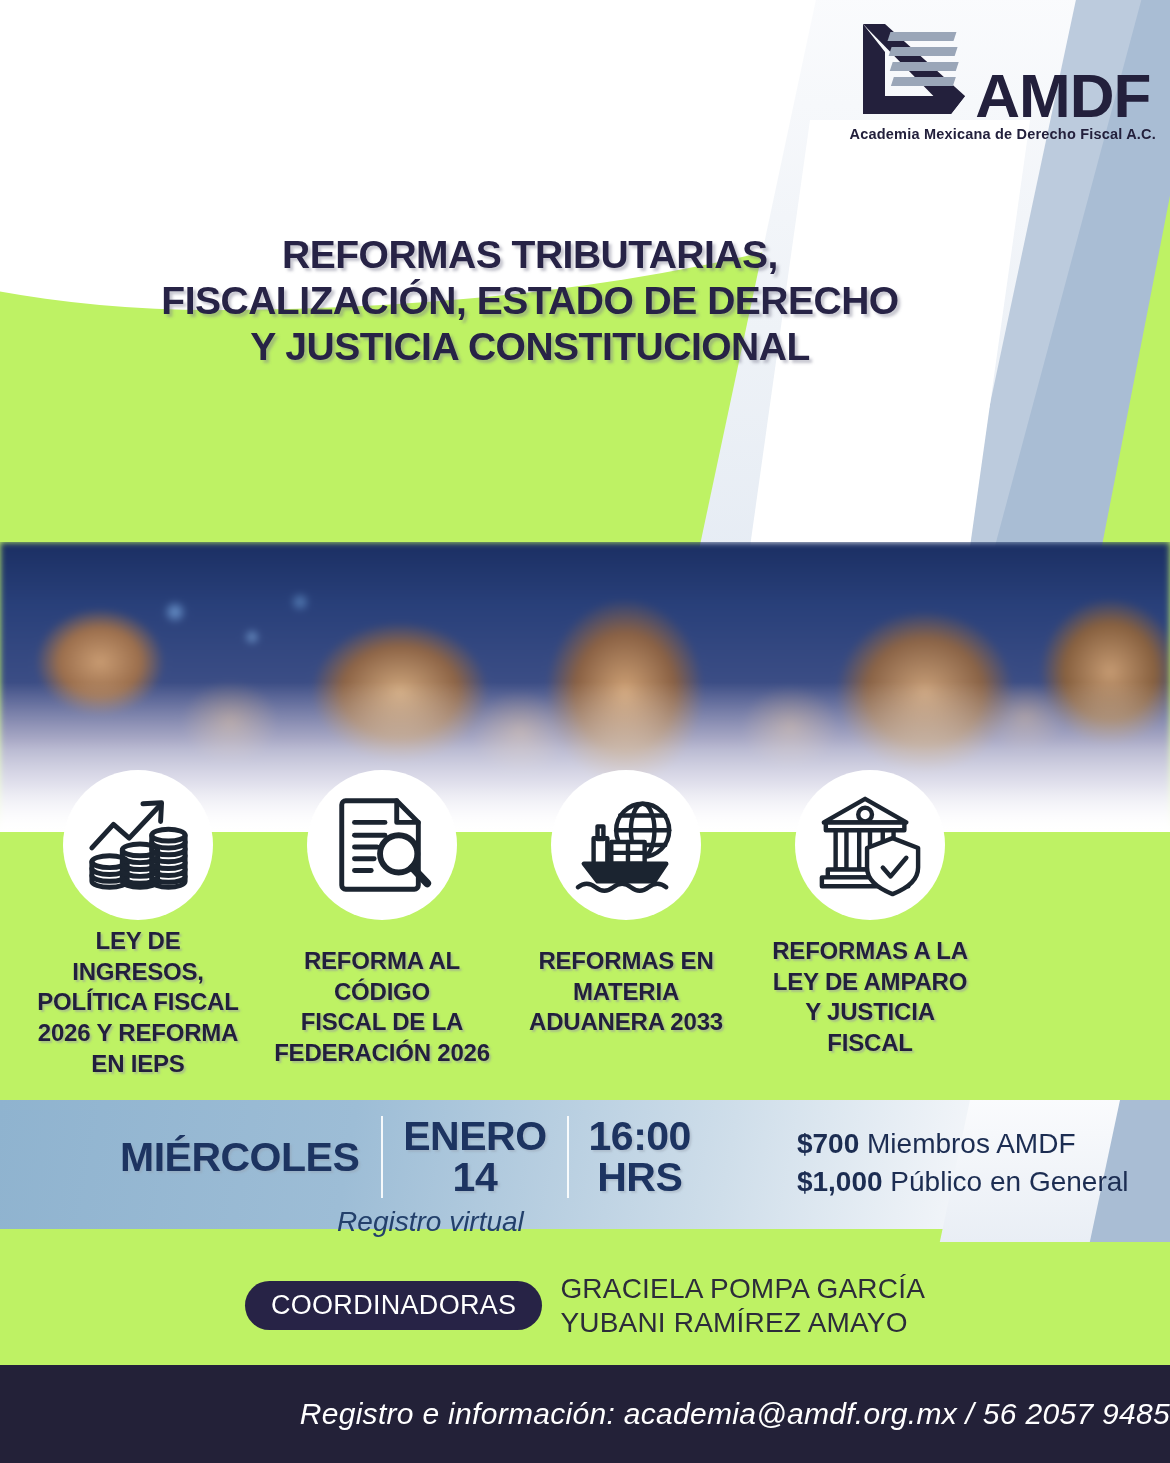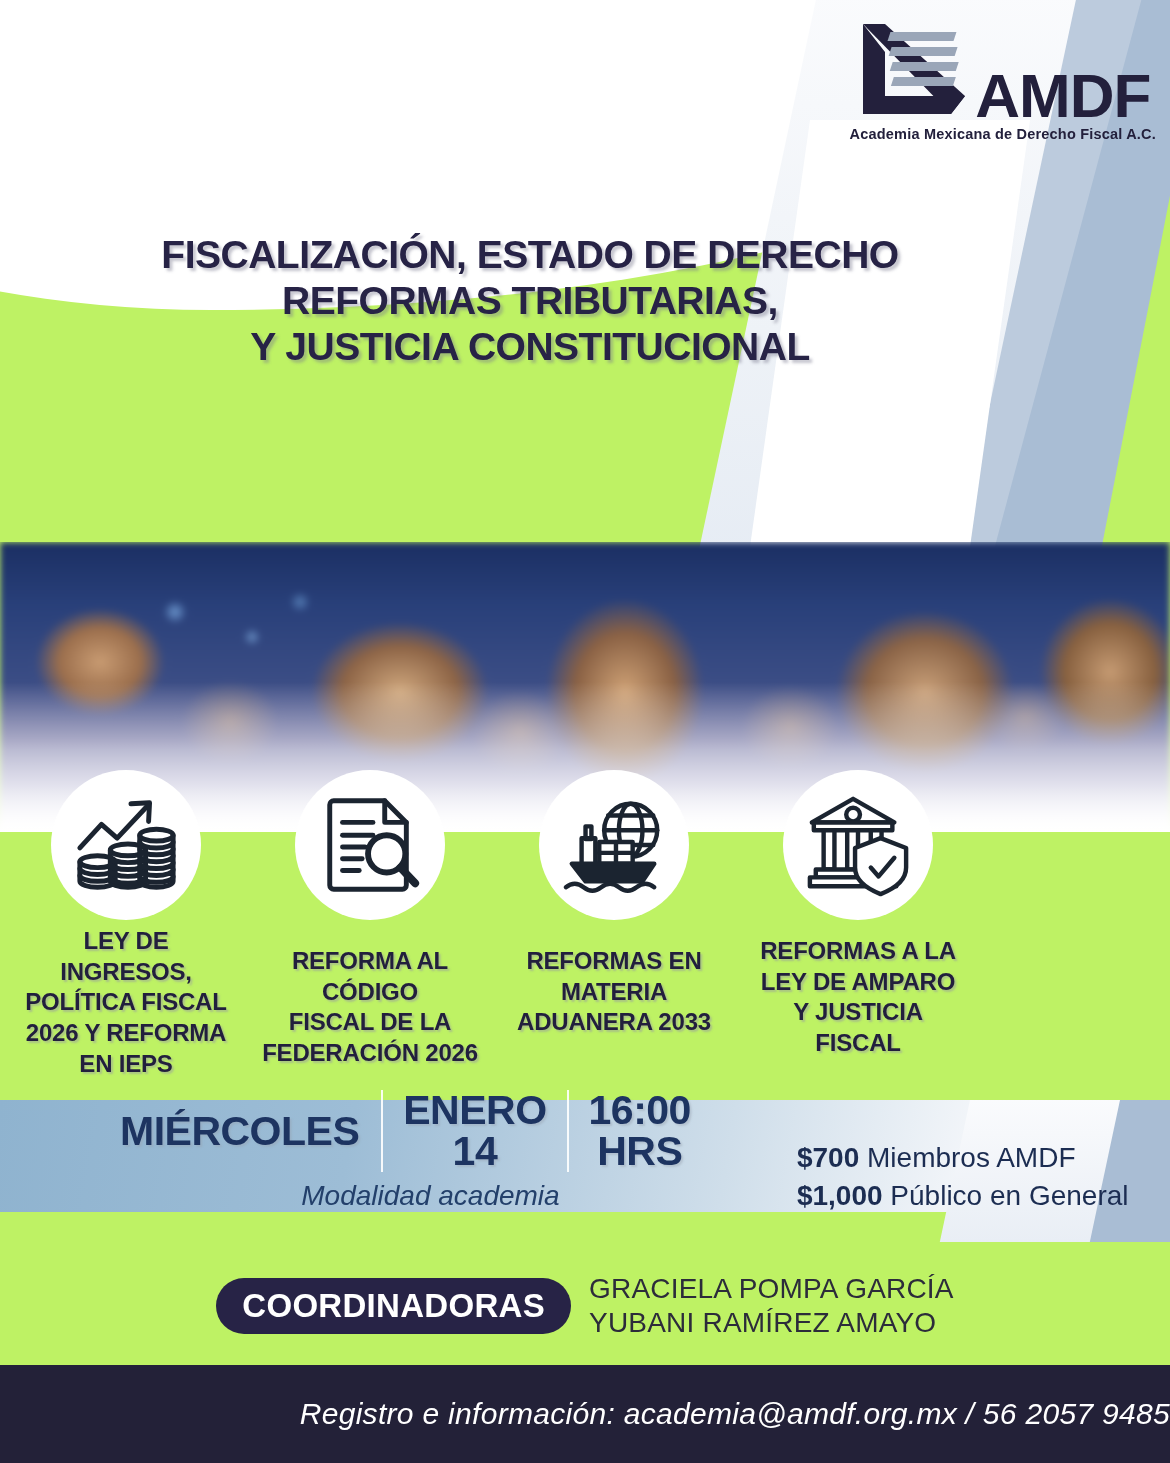--- a/index.html
+++ b/index.html
@@ -105,44 +105,44 @@
       linear-gradient(180deg,#1b2f63 0%,#29407a 22%,#3b4d85 48%,#5c5d93 68%,#8e8dba 84%,#cfcde3 94%,#ffffff 100%);
     filter:blur(3px);
   }
   .photo-fade {
     position:absolute; left:0; bottom:0; width:100%; height:150px;
     background:linear-gradient(180deg, rgba(255,255,255,0) 0%, rgba(255,255,255,0.55) 45%, #ffffff 100%);
   }
 
   
   .topics {
-    position:absolute; left:4px; top:770px; width:976px; z-index:4;
+    position:absolute; left:16px; top:770px; width:976px; z-index:4;
     display:flex; justify-content:space-around; align-items:flex-start;
   }
   .topic { width:265px; display:flex; flex-direction:column; align-items:center; }
   .icon-circle {
     width:150px; height:150px; border-radius:50%;
     background:#ffffff; display:flex; align-items:center; justify-content:center;
   }
   .icon-circle svg { width:108px; height:108px; display:block; }
   .topic-label {
     margin-top:6px; text-align:center;
     font-size:24px; font-weight:900; color:#221f3d;
     line-height:1.28; letter-spacing:-0.2px;
     text-shadow:2px 2px 2px rgba(150,150,165,0.5);
   }
   .topic:nth-child(2) .topic-label,
   .topic:nth-child(3) .topic-label { margin-top:26px; }
   .topic:nth-child(4) .topic-label { margin-top:16px; }
 
   
   .info-band {
-    position:absolute; left:0; top:1100px; width:1170px; height:112px; z-index:4;
+    position:absolute; left:0; top:1100px; width:1170px; height:129px; z-index:4;
     background:linear-gradient(100deg,#8fb3cf 0%,#9dbdd6 30%,#cfdeea 62%,#f2f5f9 82%,#ffffff 100%);
-    display:flex; align-items:flex-end;
+    display:flex; align-items:flex-start;
   }
   .info-band-right-band {
     position:absolute; right:-30px; top:0; width:150px; height:142px;
     background:#a9bdd4; transform:skewX(-11deg); transform-origin:top right;
   }
   .info-band-right-white {
     position:absolute; right:50px; top:0; width:150px; height:142px;
     background:linear-gradient(180deg,#fafbfd,#e9eef5);
     transform:skewX(-12deg); transform-origin:top right;
   }
@@ -175,21 +175,21 @@
   .price-line { font-size:28px; color:#1c2d52; white-space:nowrap; }
   .price-line b { font-weight:900; }
 
   
   .coord-row {
     position:absolute; left:0; top:1272px; width:1170px; z-index:5;
     display:flex; justify-content:center; align-items:center; gap:18px;
   }
   .coord-badge {
     background:#272346; color:#ffffff; border-radius:40px;
-    padding:9px 26px; font-size:33px; font-weight:700; letter-spacing:0.3px;
+    padding:9px 26px; font-size:27px; font-weight:400; letter-spacing:0.3px;
   }
   .coord-names {
     display:flex; flex-direction:column; font-size:28px; color:#2c2c3a;
     line-height:1.2; letter-spacing:0.2px;
   }
 
   
   .footer {
     position:absolute; left:0; bottom:0; width:1170px; height:98px;
     background:#232138; z-index:6;
@@ -227,22 +227,22 @@
           <rect x="58" y="59" width="62" height="9" fill="#9aa6b8" transform="skewX(-18)"></rect>
         </svg>
       </span>
       <span class="logo-word">AMDF</span>
     </div>
     <div class="logo-sub">Academia Mexicana de Derecho Fiscal A.C.</div>
   </div>
 
   <div class="title-block">
     <div class="sub-title">
+      <div>REFORMAS TRIBUTARIAS,</div>
       <div>FISCALIZACIÓN, ESTADO DE DERECHO</div>
-      <div>REFORMAS TRIBUTARIAS,</div>
       <div>Y JUSTICIA CONSTITUCIONAL</div>
     </div>
   </div>
 
   <div class="photo-band">
     <div class="photo-bg"></div>
     <div class="photo-fade"></div>
   </div>
 
   <div class="topics">
@@ -361,21 +361,21 @@
         <div class="date-col">
           <span>ENERO</span>
           <span>14</span>
         </div>
         <div class="date-sep"></div>
         <div class="date-col">
           <span>16:00</span>
           <span>HRS</span>
         </div>
       </div>
-      <div class="modalidad">Modalidad academia</div>
+      <div class="modalidad">Registro virtual</div>
     </div>
 
     <div class="price-group">
       <div class="price-line">
         <b>$700</b>
         <span>Miembros AMDF</span>
       </div>
       <div class="price-line">
         <b>$1,000</b>
         <span>Público en General</span>

